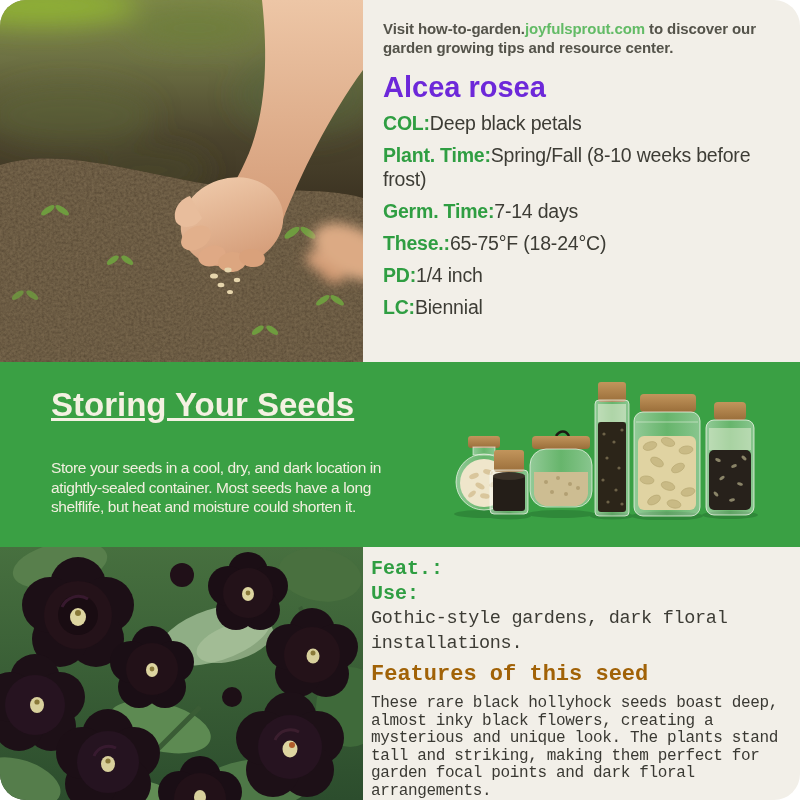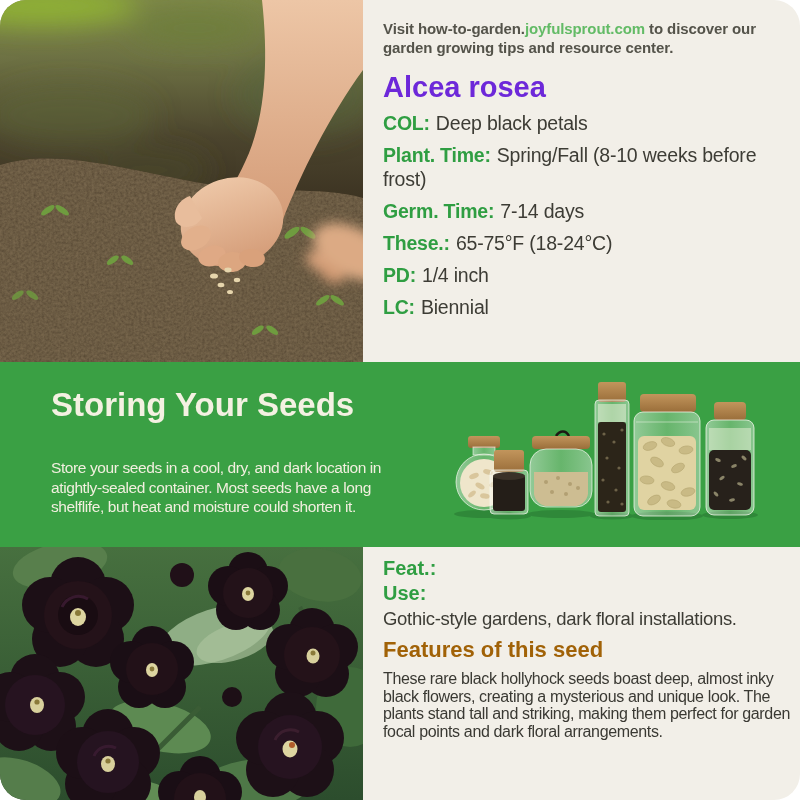--- a/index.html
+++ b/index.html
@@ -14,32 +14,32 @@
   .photo-bottom { position:absolute; left:0; top:547px; width:363px; height:253px; }
   .photo-top svg, .photo-bottom svg { display:block; }
 
   
   .top-info { position:absolute; left:383px; top:20px; width:405px; }
   .visit { font-size:15px; line-height:18.5px; font-weight:bold; color:#54534a; letter-spacing:-0.1px; }
   .visit .link { color:#63bb66; }
   .plant-title { margin-top:13px; font-size:29px; line-height:34px; font-weight:bold; color:#6d28d9; }
   .fields { margin-top:7px; }
   .field { margin-bottom:8px; font-size:19.5px; line-height:24px; letter-spacing:-0.2px; }
-  .field .lbl { color:#2f9e42; font-weight:bold; padding-right:6px; }
+  .field .lbl { color:#2f9e42; font-weight:bold; }
   .field .val { color:#3d3c35; }
 
   
   .band { position:absolute; left:0; top:362px; width:800px; height:185px; background:#3aa044; }
-  .band-title { position:absolute; left:51px; top:24px; font-size:33px; font-weight:bold; color:#f4f1e2; }
+  .band-title { position:absolute; left:51px; top:24px; font-size:33px; font-weight:bold; color:#f4f1e2;text-decoration:underline; }
   .band-body  { position:absolute; left:51px; top:96px; width:360px; font-size:15.5px;
                 line-height:19.5px; letter-spacing:-0.4px; color:#f2efdf; }
   .jars { position:absolute; left:452px; top:18px; }
 
   
-  .bottom-info { position:absolute; left:383px; top:556px; width:414px; }
+  .bottom-info { position:absolute; left:371px; top:556px; width:414px;font-family:Liberation Mono, monospace; }
   .mini-label { font-size:20px; line-height:25px; font-weight:bold; color:#2f9e42; }
   .mini-value { font-size:18.5px; line-height:25px; color:#3d3c35; letter-spacing:-0.3px; margin-bottom:5px; }
   .features-title { margin-top:5px; font-size:22px; line-height:27px; font-weight:bold; color:#a16207; }
   .features-body  { margin-top:7px; font-size:16px; line-height:17.6px; letter-spacing:-0.35px; color:#3a3933; }
 </style>
 </head>
 <body>
 
 <div class="page">
 

